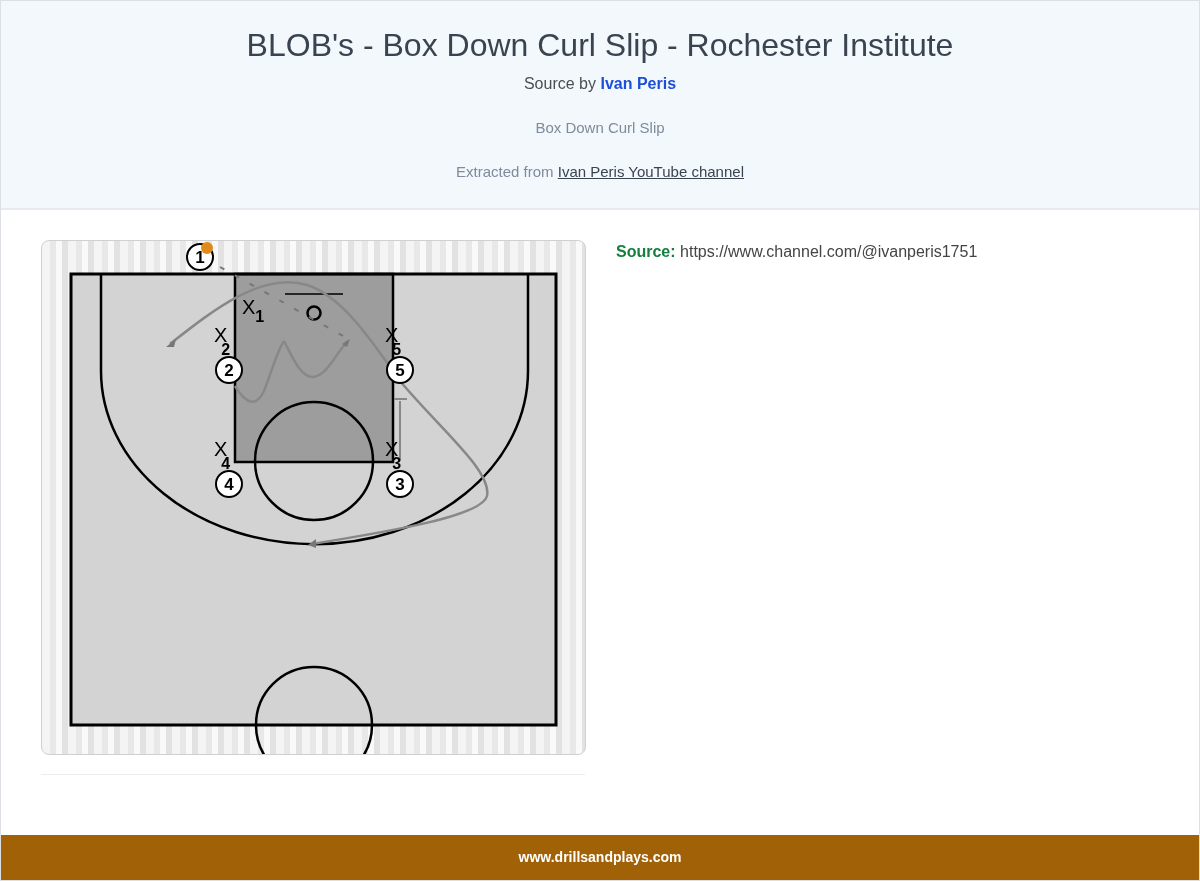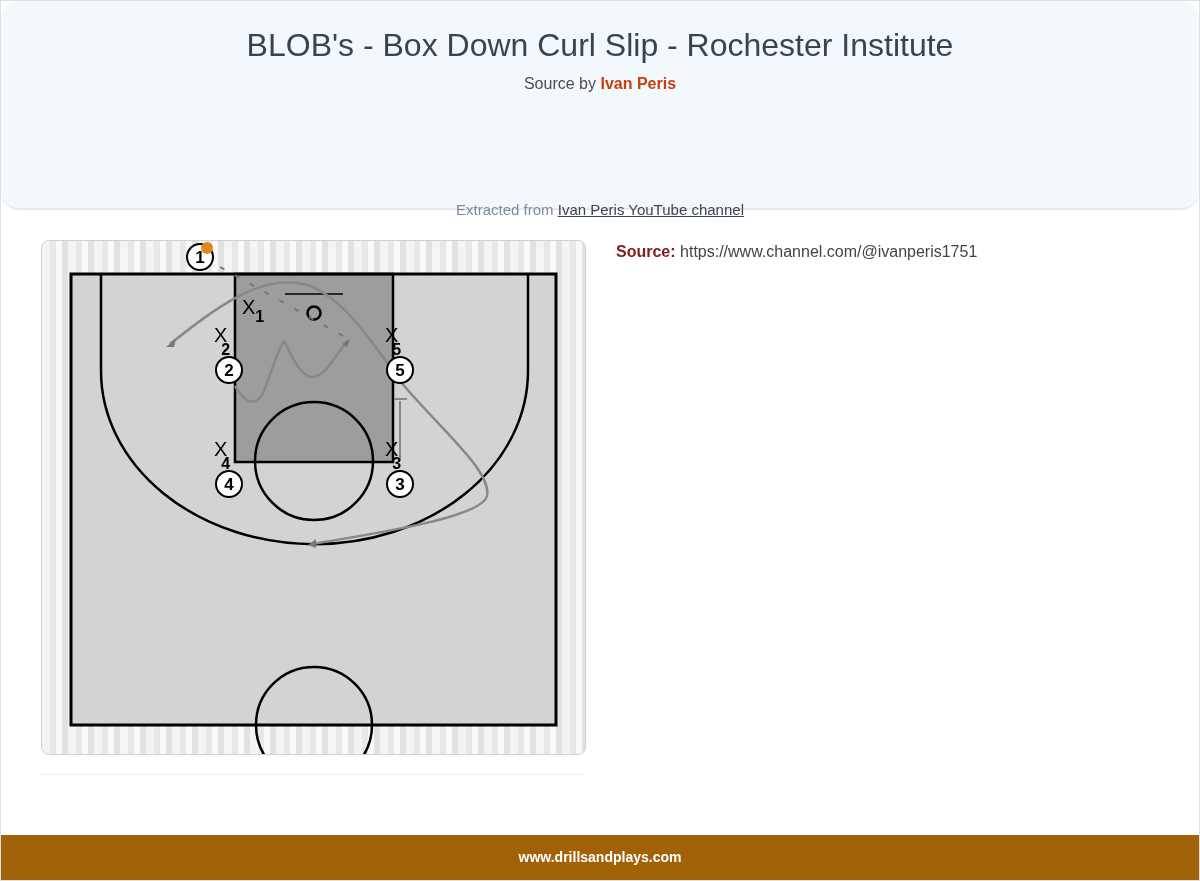--- a/index.html
+++ b/index.html
@@ -9,68 +9,68 @@
     background: #ffffff;
     position: relative;
     box-sizing: border-box;
     border: 1px solid #dcdfe3;
   }
   .header {
     position: absolute; left: 0; top: 0; width: 1198px; height: 207px;
     background: #f3f8fd;
     border-bottom: 2px solid #e6e9ed;
     text-align: center;
-    border-radius: 18px;
   }
   .title {
     position: absolute; left: 0; right: 0; top: 26px;
     font-size: 32px; color: #3a4450; font-weight: normal; margin: 0;
   }
   .created {
     position: absolute; left: 0; right: 0; top: 74px;
     font-size: 16px; color: #4a4f55;
   }
-  .created b { color: #c2410c; }
+  .created b { color: #1d4ed8; }
   .subtitle {
     position: absolute; left: 0; right: 0; top: 118px;
     font-size: 15px; color: #7d8b9b;
   }
   .extracted {
     position: absolute; left: 0; right: 0; top: 162px;
-    font-size: 15px; color: #7d8b9b; margin-top: 38px;
+    font-size: 15px; color: #7d8b9b;
   }
   .extracted a { color: #3a4450; text-decoration: underline; }
   .court-wrap {
     position: absolute; left: 40px; top: 239px; width: 543px; height: 513px;
     border: 1px solid #d0d0d0; border-radius: 8px; overflow: hidden;
     background: repeating-linear-gradient(90deg, #f4f4f4 0 8px, #e8e8e8 8px 14px, #f9f9f9 14px 20px, #e2e2e2 20px 26px);
   }
   .court-wrap svg { position: absolute; left: 0; top: 0; }
   .divider {
     position: absolute; left: 40px; top: 773px; width: 544px; height: 1px; background: #ececec;
   }
   .source {
     position: absolute; left: 615px; top: 242px; font-size: 16px; color: #444;
   }
-  .source b { color: #7f1d1d; }
+  .source b { color: #15803d; }
   .footer {
     position: absolute; left: 0; top: 834px; width: 1198px; height: 45px;
     background: #a16207; color: #ffffff; text-align: center;
     font-size: 14px; font-weight: bold; line-height: 45px;
   }
 </style>
 </head>
 <body>
 
 <div class="header">
   <h1 class="title">BLOB's - Box Down Curl Slip - Rochester Institute</h1>
   <div class="created">
     <span>Source by</span>
     <b>Ivan Peris</b>
   </div>
+  <div class="subtitle">Box Down Curl Slip</div>
   <div class="extracted">
     <span>Extracted from</span>
     <a href="#">Ivan Peris YouTube channel</a>
   </div>
 </div>
 
 <div class="court-wrap">
   <svg width="543" height="513" viewBox="0 0 543 513">
 
     <rect x="29" y="33" width="485" height="451" fill="#d3d3d3"></rect>

